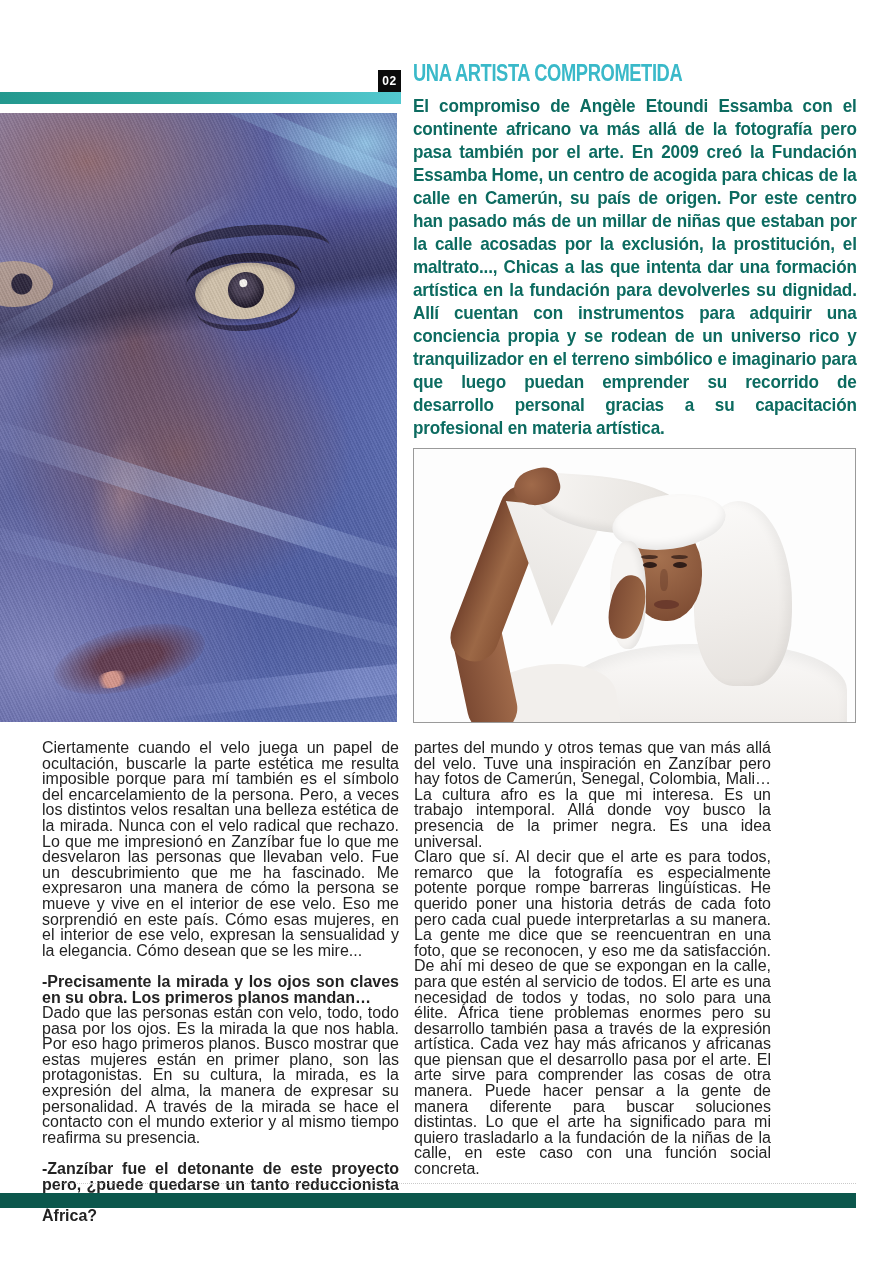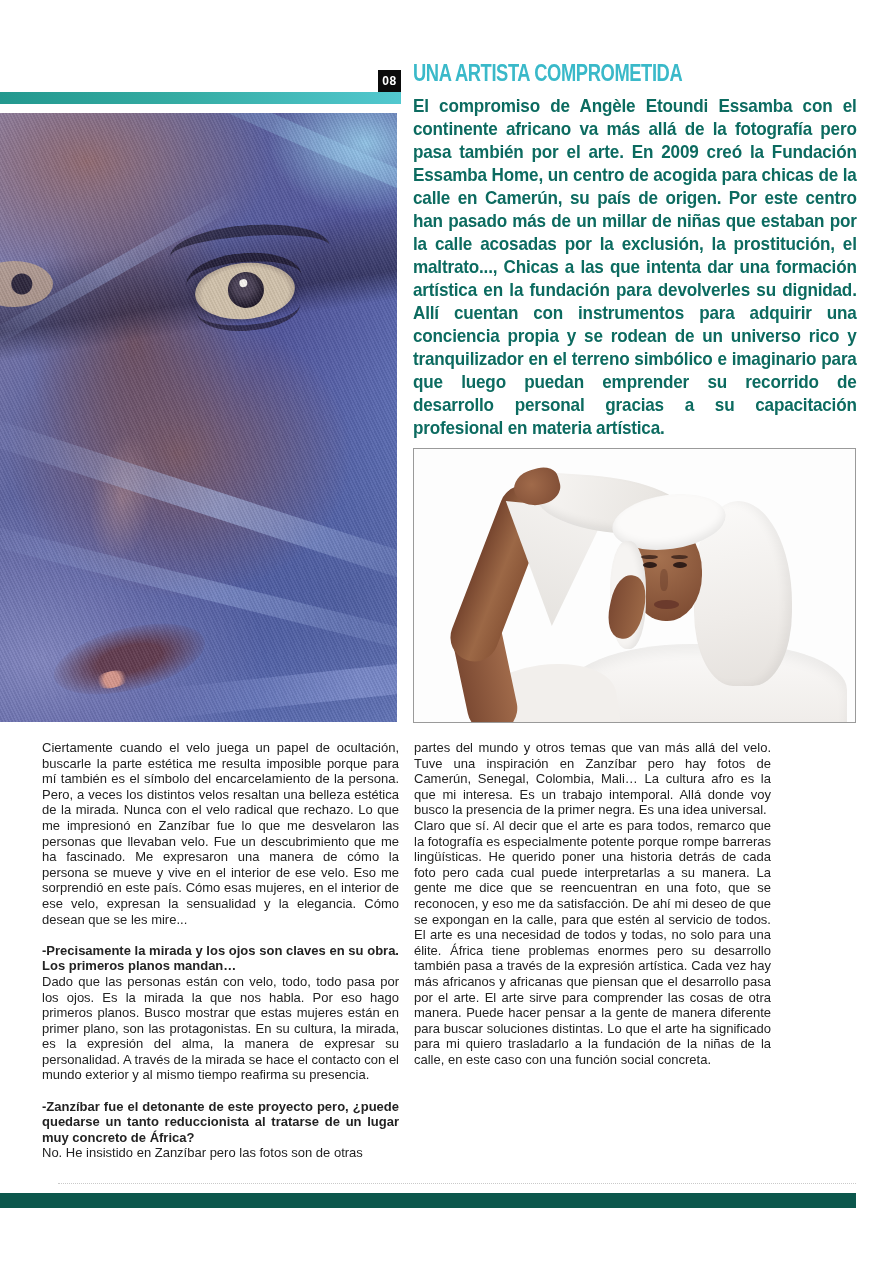--- a/index.html
+++ b/index.html
@@ -106,39 +106,39 @@
   .pr-lips { left:240px; top:151px; width:25px; height:9px; border-radius:50%; background:#6b3a2c; }
   .pr-hand2 { left:196px; top:126px; width:34px; height:64px; transform:rotate(12deg);
     border-radius:45%; background:linear-gradient(90deg,#7c4a33,#9c6846); }
   .pr-body { left:148px; top:195px; width:285px; height:115px; border-radius:45% 40% 0 0;
     background:linear-gradient(180deg,#faf9f8,#ebe7e3); box-shadow:inset 0 8px 12px rgba(0,0,0,.05); }
   .pr-shoulder { left:58px; top:216px; width:145px; height:75px; transform:rotate(-8deg);
     border-radius:50% 50% 0 0; background:#f2efec; }
 
   
   .col { position:absolute; top:740px; width:357px; color:#232323;
-    font-size:13px; line-height:15.6px; text-align:justify; }
+    font-size:16px; line-height:15.6px; text-align:justify; }
   .col-left { left:42px; }
   .col-right { left:414px; }
   .col p { margin:0; }
   .col p.question { font-weight:bold; margin-top:15.6px; }
 
   
   .scan-line { position:absolute; left:58px; top:1183px; width:798px;
     border-top:1px dotted #bdbdbd; opacity:.8; }
   .footer-bar { position:absolute; left:0; top:1193px; width:856px; height:15px; background:#0b574c; }
 </style>
 </head>
 <body>
 
 <div class="page">
 
   <div class="header-bar"></div>
   <div class="page-num-box">
-    <span>08</span>
+    <span>02</span>
   </div>
 
   <div class="headline">UNA ARTISTA COMPROMETIDA</div>
   <p class="intro">El compromiso de Angèle Etoundi Essamba con el continente africano va más allá de la fotografía pero pasa también por el arte. En 2009 creó la Fundación Essamba Home, un centro de acogida para chicas de la calle en Camerún, su país de origen. Por este centro han pasado más de un millar de niñas que estaban por la calle acosadas por la exclusión, la prostitución, el maltrato..., Chicas a las que intenta dar una formación artística en la fundación para devolverles su dignidad. Allí cuentan con instrumentos para adquirir una conciencia propia y se rodean de un universo rico y tranquilizador en el terreno simbólico e imaginario para que luego puedan emprender su recorrido de desarrollo personal gracias a su capacitación profesional en materia artística.</p>
 
   <div class="photo-left" role="img" aria-label="Close-up photograph of a woman's face seen through a blue veil, one eye prominent">
     <div class="pl-band"></div>
     <div class="pl-f4"></div>
     <div class="pl-f3"></div>
     <div class="pl-eye-hint"></div>
@@ -178,21 +178,20 @@
     <div class="pr-nose"></div>
     <div class="pr-lips"></div>
     <div class="pr-hand2"></div>
   </div>
 
   <div class="col col-left">
     <p class="answer">Ciertamente cuando el velo juega un papel de ocultación, buscarle la parte estética me resulta imposible porque para mí también es el símbolo del encarcelamiento de la persona. Pero, a veces los distintos velos resaltan una belleza estética de la mirada. Nunca con el velo radical que rechazo. Lo que me impresionó en Zanzíbar fue lo que me desvelaron las personas que llevaban velo. Fue un descubrimiento que me ha fascinado. Me expresaron una manera de cómo la persona se mueve y vive en el interior de ese velo. Eso me sorprendió en este país. Cómo esas mujeres, en el interior de ese velo, expresan la sensualidad y la elegancia. Cómo desean que se les mire...</p>
     <p class="question">-Precisamente la mirada y los ojos son claves en su obra. Los primeros planos mandan…</p>
     <p class="answer">Dado que las personas están con velo, todo, todo pasa por los ojos. Es la mirada la que nos habla. Por eso hago primeros planos. Busco mostrar que estas mujeres están en primer plano, son las protagonistas. En su cultura, la mirada, es la expresión del alma, la manera de expresar su personalidad. A través de la mirada se hace el contacto con el mundo exterior y al mismo tiempo reafirma su presencia.</p>
     <p class="question">-Zanzíbar fue el detonante de este proyecto pero, ¿puede quedarse un tanto reduccionista al tratarse de un lugar muy concreto de África?</p>
-    <p class="answer">No. He insistido en Zanzíbar pero las fotos son de otras</p>
   </div>
 
   <div class="col col-right">
     <p class="answer">partes del mundo y otros temas que van más allá del velo. Tuve una inspiración en Zanzíbar pero hay fotos de Camerún, Senegal, Colombia, Mali… La cultura afro es la que mi interesa. Es un trabajo intemporal. Allá donde voy busco la presencia de la primer negra. Es una idea universal.</p>
     <p class="answer">Claro que sí. Al decir que el arte es para todos, remarco que la fotografía es especialmente potente porque rompe barreras lingüísticas. He querido poner una historia detrás de cada foto pero cada cual puede interpretarlas a su manera. La gente me dice que se reencuentran en una foto, que se reconocen, y eso me da satisfacción. De ahí mi deseo de que se expongan en la calle, para que estén al servicio de todos. El arte es una necesidad de todos y todas, no solo para una élite. África tiene problemas enormes pero su desarrollo también pasa a través de la expresión artística. Cada vez hay más africanos y africanas que piensan que el desarrollo pasa por el arte. El arte sirve para comprender las cosas de otra manera. Puede hacer pensar a la gente de manera diferente para buscar soluciones distintas. Lo que el arte ha significado para mi quiero trasladarlo a la fundación de la niñas de la calle, en este caso con una función social concreta.</p>
   </div>
 
   <div class="scan-line"></div>
   <div class="footer-bar"></div>
 

